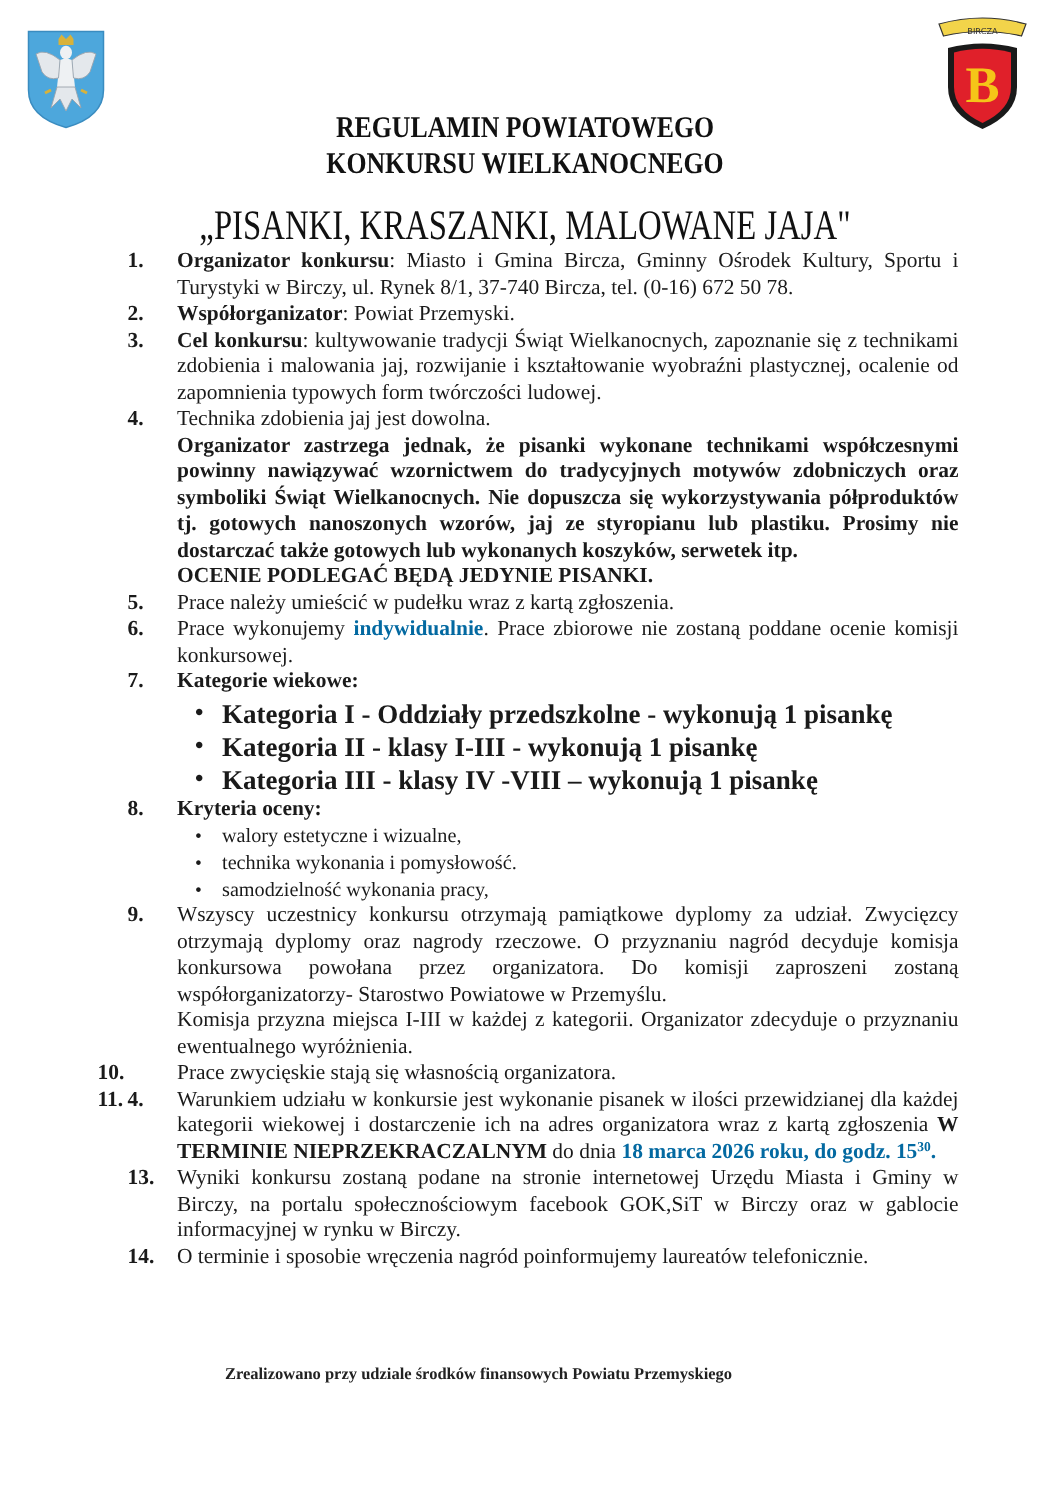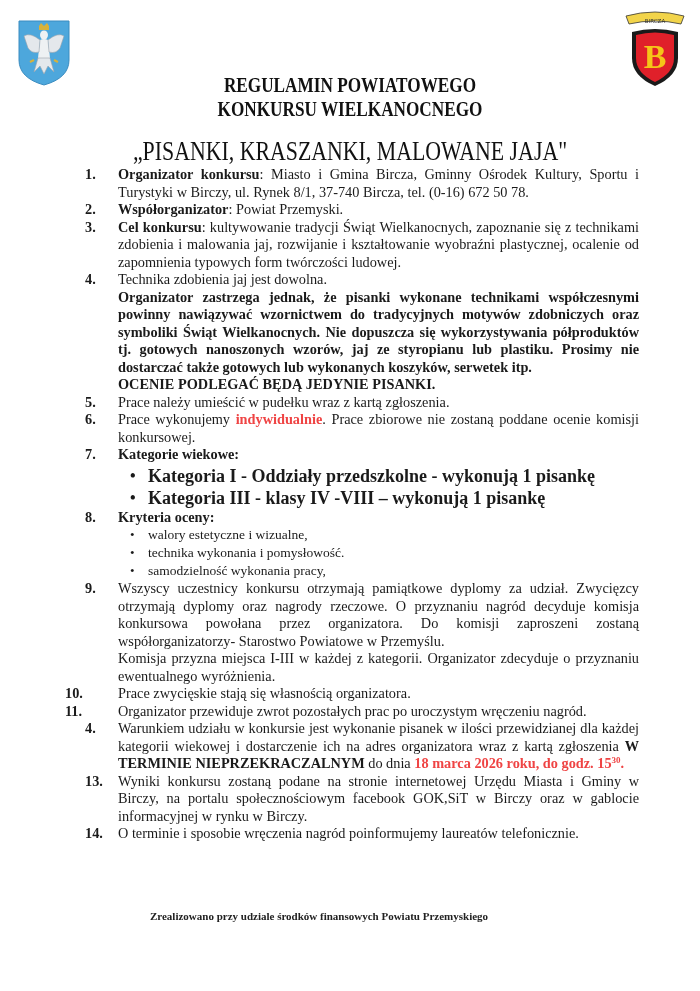--- a/index.html
+++ b/index.html
@@ -22,21 +22,21 @@
 
   .content {
     position: absolute; left: 118px; top: 166px; width: 521px;
     font-family: "Liberation Serif", serif; font-size: 14.3px; line-height: 17.5px;
     color: #1a1a1a;
   }
   .item { position: relative; text-align: justify; }
   .num { position: absolute; left: -33px; top: 0; font-weight: bold; }
   .item.wide-num { margin-left: -20px; padding-left: 20px; }
   .b { font-weight: bold; }
-  .red { color: #ef4444; font-weight: bold; }
+  .red { color: #0369a1; font-weight: bold; }
   sup { font-size: 9px; vertical-align: 5px; line-height: 0; }
 
   .bullets-big { margin: 1px 0 0 0; padding: 0; list-style: none; }
   .bullets-big li {
     position: relative; padding-left: 30px; margin-left: 0;
     font-weight: bold; font-size: 18px; line-height: 22px;
   }
   .bullets-big li::before {
     content: "\2022"; position: absolute; left: 12px; top: 0; font-size: 16px;
   }
@@ -115,20 +115,21 @@
   <div class="item">
     <span class="num">6.</span>
     <span>Prace wykonujemy </span><span class="red">indywidualnie</span><span>. Prace zbiorowe nie zostaną poddane ocenie komisji konkursowej.</span>
   </div>
 
   <div class="item">
     <span class="num">7.</span>
     <span class="b">Kategorie wiekowe:</span>
     <ul class="bullets-big">
       <li>Kategoria I - Oddziały przedszkolne - wykonują 1 pisankę</li>
+      <li>Kategoria II - klasy I-III - wykonują 1 pisankę</li>
       <li>Kategoria III - klasy IV -VIII – wykonują 1 pisankę</li>
     </ul>
   </div>
 
   <div class="item">
     <span class="num">8.</span>
     <span class="b">Kryteria oceny:</span>
     <ul class="bullets-small">
       <li>walory estetyczne i wizualne,</li>
       <li>technika wykonania i pomysłowość.</li>
@@ -142,21 +143,20 @@
     <div>Komisja przyzna miejsca I-III w każdej z kategorii. Organizator zdecyduje o przyznaniu ewentualnego wyróżnienia.</div>
   </div>
 
   <div class="item wide-num">
     <span class="num">10.</span>
     <span>Prace zwycięskie stają się własnością organizatora.</span>
   </div>
 
   <div class="item wide-num">
     <span class="num">11.</span>
-    <span>Organizator przewiduje zwrot pozostałych prac po uroczystym wręczeniu nagród.</span>
   </div>
 
   <div class="item">
     <span class="num">4.</span>
     <span>Warunkiem udziału w konkursie jest wykonanie pisanek w ilości przewidzianej dla każdej kategorii wiekowej i  dostarczenie ich na adres organizatora wraz z kartą zgłoszenia </span><span class="b">W TERMINIE NIEPRZEKRACZALNYM</span><span> do dnia </span><span class="red">18 marca 2026 roku, do godz. 15</span><sup class="red">30</sup><span class="red">.</span>
   </div>
 
   <div class="item">
     <span class="num">13.</span>
     <span>Wyniki konkursu zostaną podane na stronie internetowej Urzędu Miasta i Gminy w Birczy, na portalu społecznościowym facebook GOK,SiT w Birczy oraz w gablocie informacyjnej w rynku w Birczy.</span>

